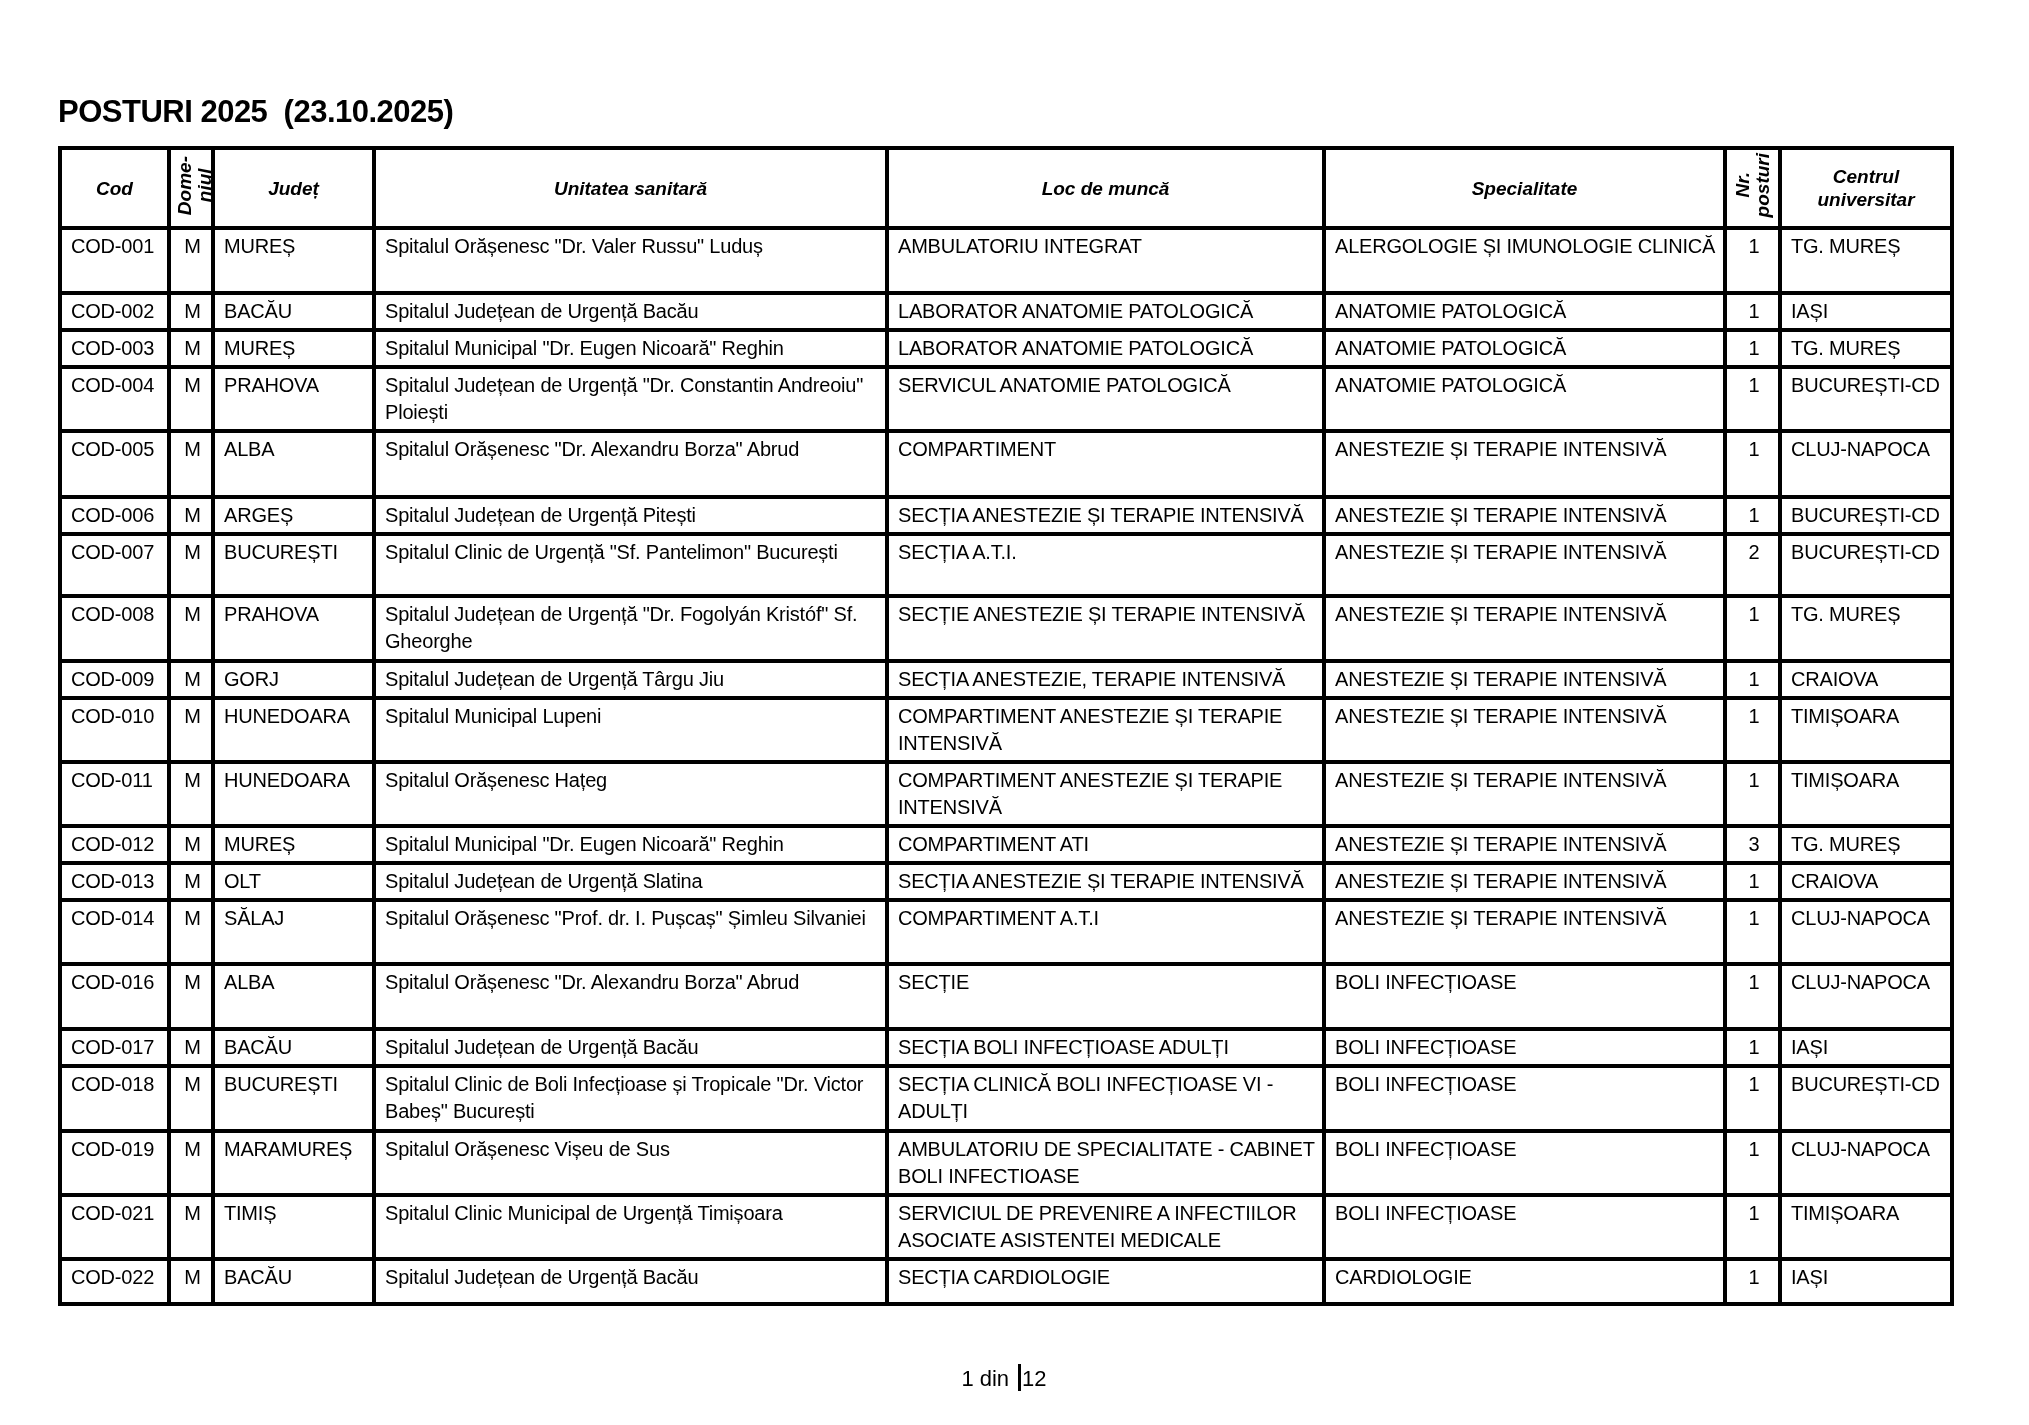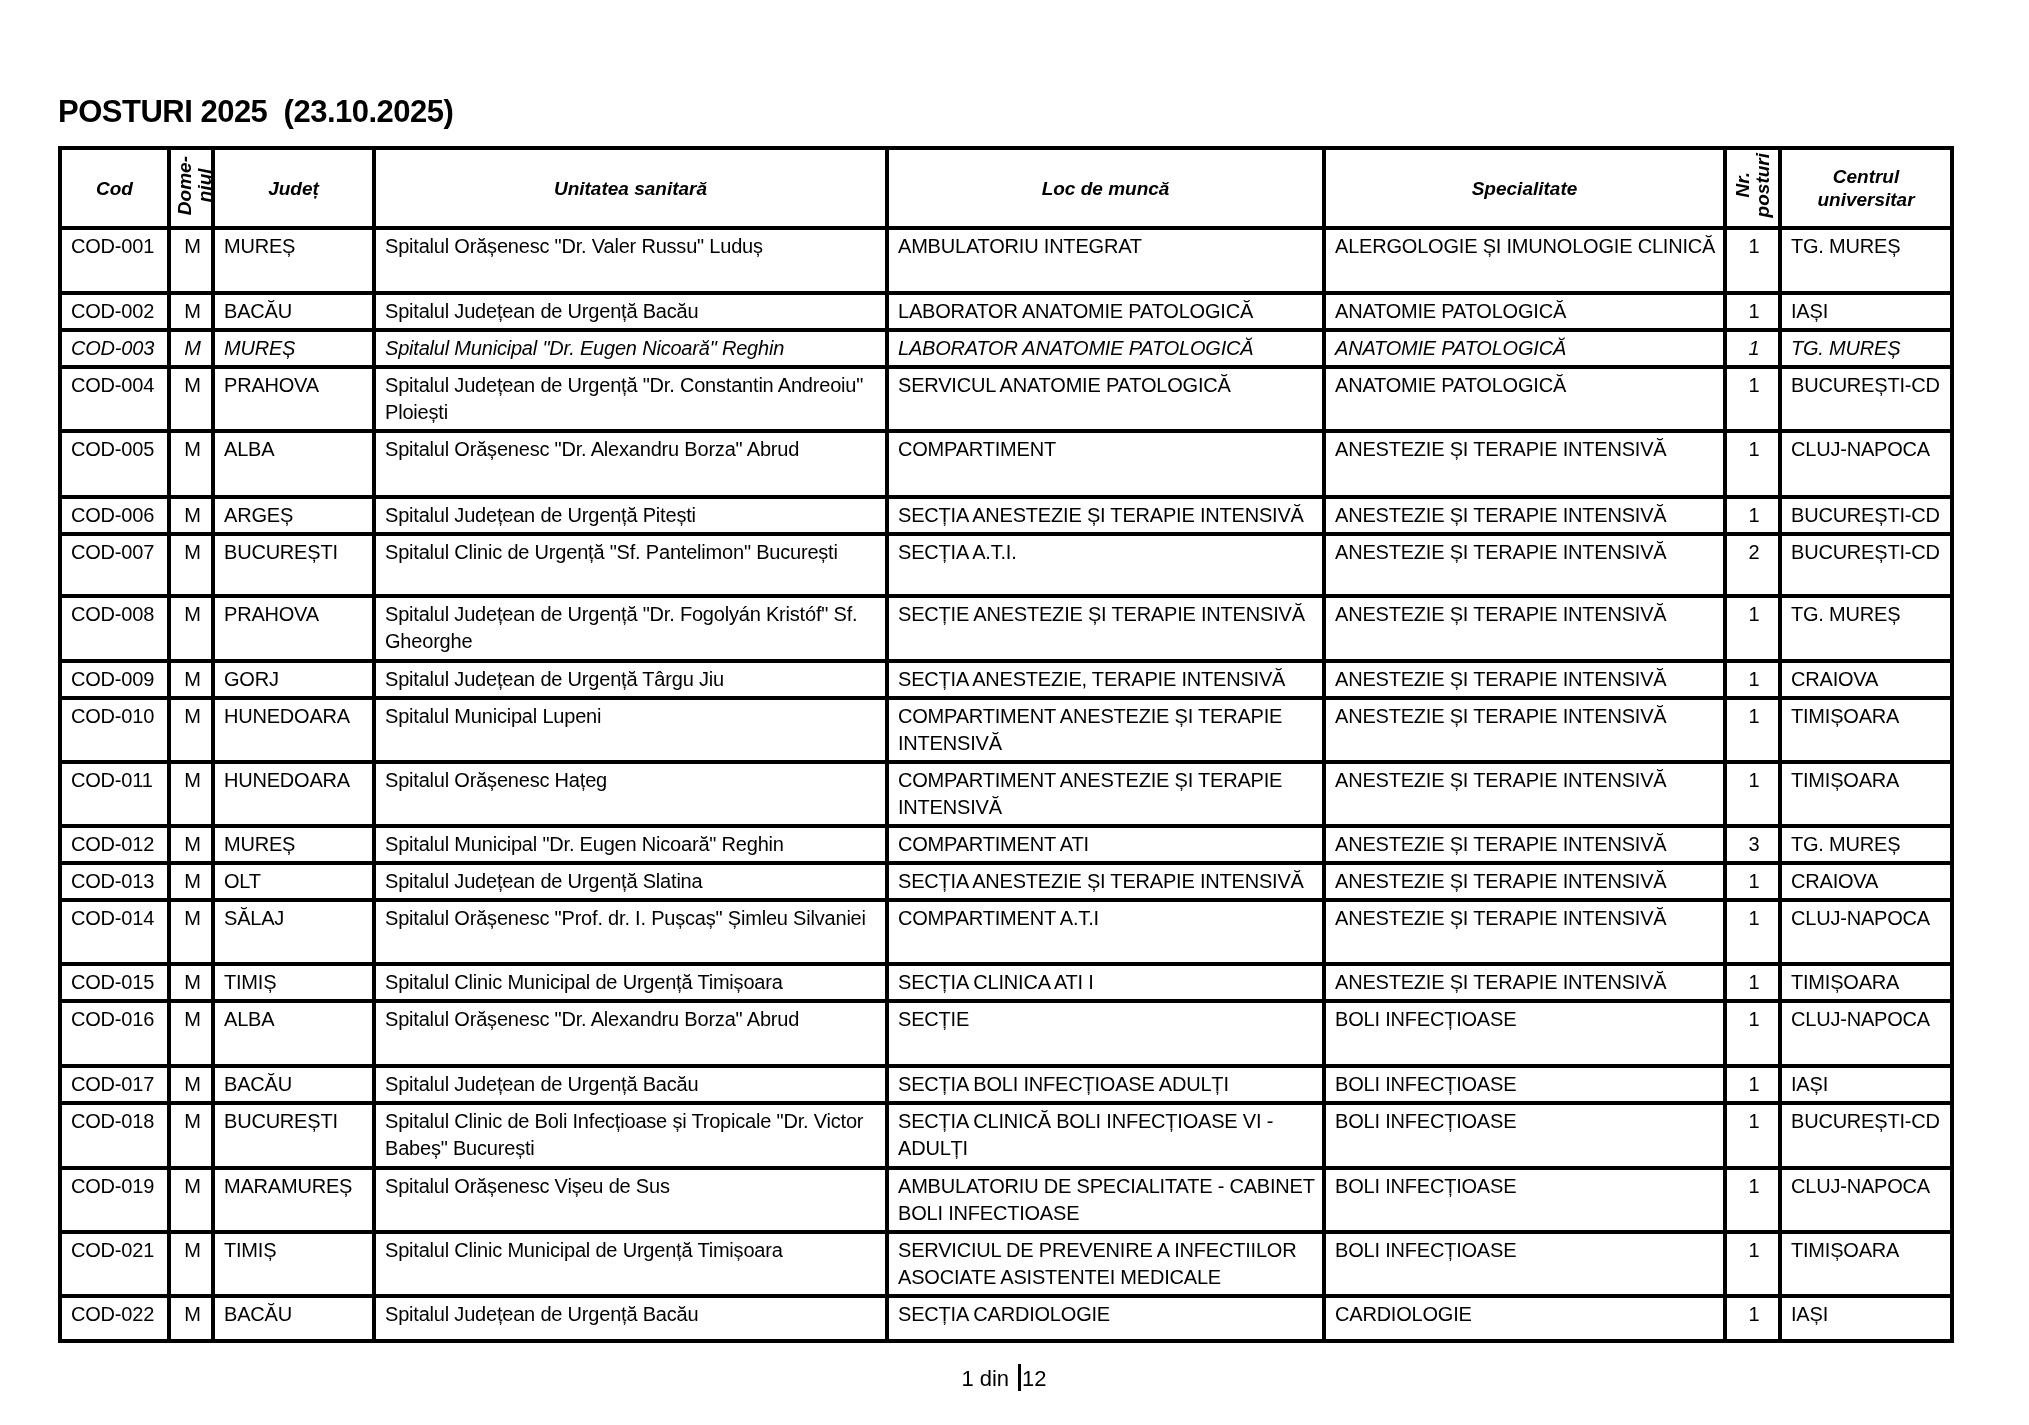--- a/index.html
+++ b/index.html
@@ -148,21 +148,21 @@
         <tr style="height: 35px;">
           <td class="td-cod">COD-002</td>
           <td class="td-dom">M</td>
           <td class="td-judet">BACĂU</td>
           <td class="td-unit">Spitalul Județean de Urgență Bacău</td>
           <td class="td-loc">LABORATOR ANATOMIE PATOLOGICĂ</td>
           <td class="td-spec">ANATOMIE PATOLOGICĂ</td>
           <td class="td-nr">1</td>
           <td class="td-centru">IAȘI</td>
         </tr>
-        <tr style="height: 33px; font-style: italic;">
+        <tr style="height: 33px;">
           <td class="td-cod">COD-003</td>
           <td class="td-dom">M</td>
           <td class="td-judet">MUREȘ</td>
           <td class="td-unit">Spitalul Municipal "Dr. Eugen Nicoară" Reghin</td>
           <td class="td-loc">LABORATOR ANATOMIE PATOLOGICĂ</td>
           <td class="td-spec">ANATOMIE PATOLOGICĂ</td>
           <td class="td-nr">1</td>
           <td class="td-centru">TG. MUREȘ</td>
         </tr>
         <tr style="height: 64px;">
@@ -268,30 +268,20 @@
         <tr style="height: 64px;">
           <td class="td-cod">COD-014</td>
           <td class="td-dom">M</td>
           <td class="td-judet">SĂLAJ</td>
           <td class="td-unit">Spitalul Orășenesc "Prof. dr. I. Pușcaș" Șimleu Silvaniei</td>
           <td class="td-loc">COMPARTIMENT A.T.I</td>
           <td class="td-spec">ANESTEZIE ȘI TERAPIE INTENSIVĂ</td>
           <td class="td-nr">1</td>
           <td class="td-centru">CLUJ-NAPOCA</td>
         </tr>
-        <tr style="height: 33px;">
-          <td class="td-cod">COD-015</td>
-          <td class="td-dom">M</td>
-          <td class="td-judet">TIMIȘ</td>
-          <td class="td-unit">Spitalul Clinic Municipal de Urgență Timișoara</td>
-          <td class="td-loc">SECȚIA CLINICA ATI I</td>
-          <td class="td-spec">ANESTEZIE ȘI TERAPIE INTENSIVĂ</td>
-          <td class="td-nr">1</td>
-          <td class="td-centru">TIMIȘOARA</td>
-        </tr>
         <tr style="height: 65px;">
           <td class="td-cod">COD-016</td>
           <td class="td-dom">M</td>
           <td class="td-judet">ALBA</td>
           <td class="td-unit">Spitalul Orășenesc "Dr. Alexandru Borza" Abrud</td>
           <td class="td-loc">SECȚIE</td>
           <td class="td-spec">BOLI INFECȚIOASE</td>
           <td class="td-nr">1</td>
           <td class="td-centru">CLUJ-NAPOCA</td>
         </tr>

